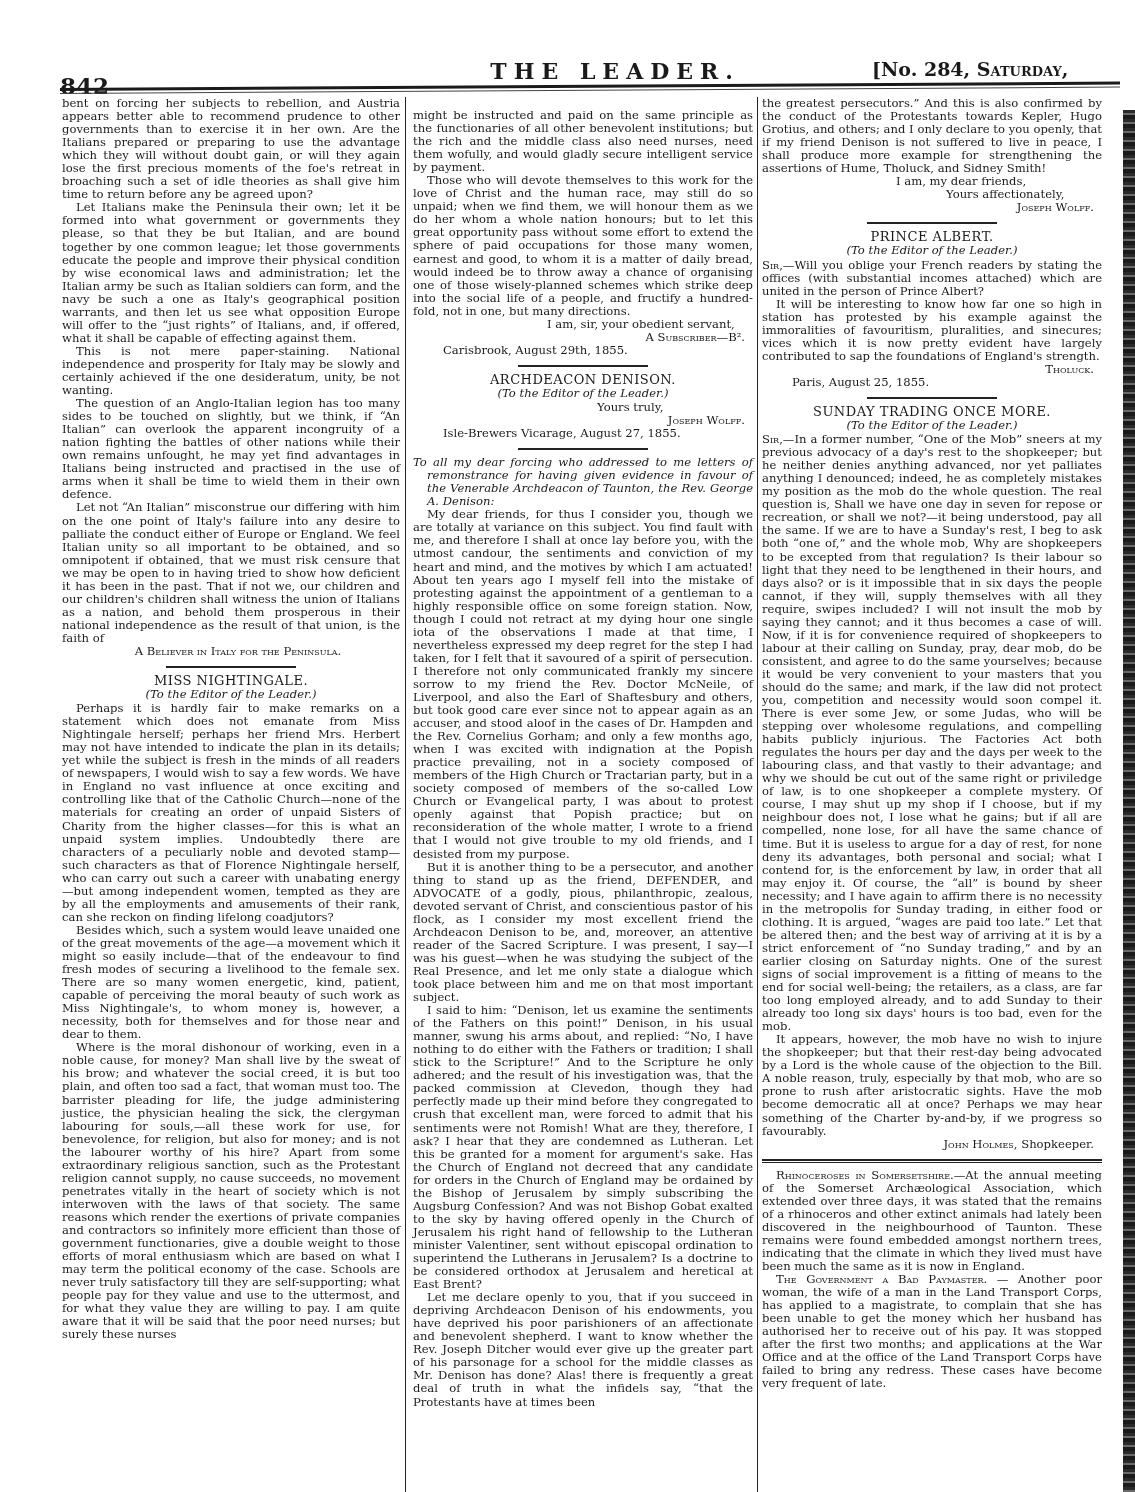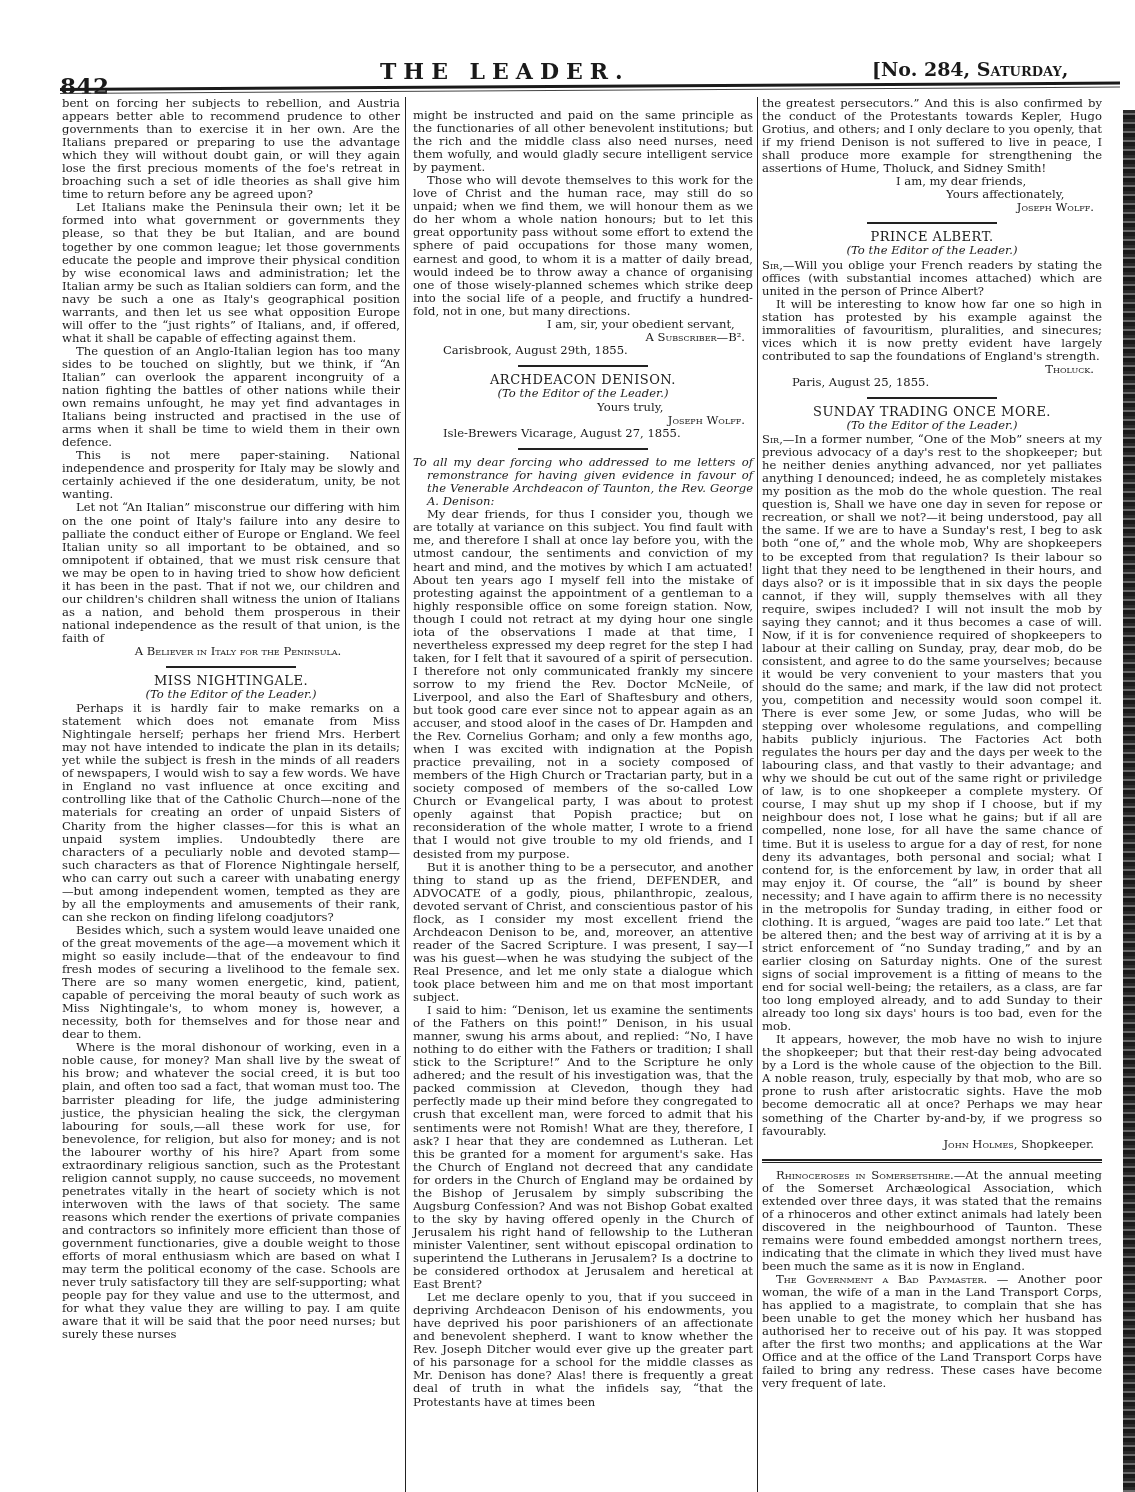--- a/index.html
+++ b/index.html
@@ -1,20 +1,20 @@
 <!DOCTYPE html>
 <html><head>
 <meta charset="utf-8">
 <style>
   html, body { margin:0; padding:0; background:#ffffff; }
   body { width:1135px; height:1492px; position:relative; overflow:hidden;
          font-family:"DejaVu Serif","Liberation Serif",serif; color:#1a1a1a; }
   .masthead { position:absolute; left:0; top:0; width:1135px; height:92px; }
   .page-num { position:absolute; left:60px; top:72px; font-size:23px; font-weight:bold; letter-spacing:0.5px; }
-  .paper-title { position:absolute; left:380px; top:58px; width:360px; text-align:left;
+  .paper-title { position:absolute; left:380px; top:58px; width:360px; text-align:right;
                  font-size:22px; font-weight:bold; letter-spacing:7px; }
   .issue { position:absolute; left:872px; top:58px; font-size:19px; font-weight:bold; }
   .issue .sc { font-variant:small-caps; }
   .rule-top { position:absolute; left:60px; top:88px; width:1060px; height:3px; background:#1a1a1a;
               transform:rotate(-0.35deg); transform-origin:left; }
   .rule-top2 { position:absolute; left:60px; top:93px; width:1060px; height:1px; background:#444;
                transform:rotate(-0.35deg); transform-origin:left; }
 
   .col { position:absolute; top:97px; font-size:11.6px; line-height:13.05px; text-align:justify;
          hyphens:manual; }
@@ -49,22 +49,22 @@
   <div class="rule-top2"></div>
 </div>
 
 <div class="vline" style="left:405px;height:1395px;"></div>
 <div class="vline" style="left:757px;height:1395px;"></div>
 <div class="scanedge"></div>
 
 <div class="col" id="col1">
   <p class="noind">bent on forcing her subjects to rebellion, and Austria appears better able to recommend prudence to other governments than to exercise it in her own. Are the Italians prepared or preparing to use the advantage which they will without doubt gain, or will they again lose the first precious moments of the foe's retreat in broaching such a set of idle theories as shall give him time to return before any be agreed upon?</p>
   <p>Let Italians make the Peninsula their own; let it be formed into what government or governments they please, so that they be but Italian, and are bound together by one common league; let those governments educate the people and improve their physical condition by wise economical laws and administration; let the Italian army be such as Italian soldiers can form, and the navy be such a one as Italy's geographical position warrants, and then let us see what opposition Europe will offer to the “just rights” of Italians, and, if offered, what it shall be capable of effecting against them.</p>
+  <p>This is not mere paper-staining. National independence and prosperity for Italy may be slowly and certainly achieved if the one desideratum, unity, be not wanting.</p>
   <p>The question of an Anglo-Italian legion has too many sides to be touched on slightly, but we think, if “An Italian” can overlook the apparent incongruity of a nation fighting the battles of other nations while their own remains unfought, he may yet find advantages in Italians being instructed and practised in the use of arms when it shall be time to wield them in their own defence.</p>
-  <p>This is not mere paper-staining. National independence and prosperity for Italy may be slowly and certainly achieved if the one desideratum, unity, be not wanting.</p>
   <p>Let not “An Italian” misconstrue our differing with him on the one point of Italy's failure into any desire to palliate the conduct either of Europe or England. We feel Italian unity so all important to be obtained, and so omnipotent if obtained, that we must risk censure that we may be open to in having tried to show how deficient it has been in the past. That if not we, our children and our children's children shall witness the union of Italians as a nation, and behold them prosperous in their national independence as the result of that union, is the faith of</p>
   <p class="sig-c">A Believer in Italy for the Peninsula.</p>
   <div class="short"></div>
   <div class="hd">MISS NIGHTINGALE.</div>
   <div class="sub">(To the Editor of the Leader.)</div>
   <p>Perhaps it is hardly fair to make remarks on a statement which does not emanate from Miss Nightingale herself; perhaps her friend Mrs. Herbert may not have intended to indicate the plan in its details; yet while the subject is fresh in the minds of all readers of newspapers, I would wish to say a few words. We have in England no vast influence at once exciting and controlling like that of the Catholic Church—none of the materials for creating an order of unpaid Sisters of Charity from the higher classes—for this is what an unpaid system implies. Undoubtedly there are characters of a peculiarly noble and devoted stamp—such characters as that of Florence Nightingale herself, who can carry out such a career with unabating energy—but among independent women, tempted as they are by all the employments and amusements of their rank, can she reckon on finding lifelong coadjutors?</p>
   <p>Besides which, such a system would leave unaided one of the great movements of the age—a movement which it might so easily include—that of the endeavour to find fresh modes of securing a livelihood to the female sex. There are so many women energetic, kind, patient, capable of perceiving the moral beauty of such work as Miss Nightingale's, to whom money is, however, a necessity, both for themselves and for those near and dear to them.</p>
   <p>Where is the moral dishonour of working, even in a noble cause, for money? Man shall live by the sweat of his brow; and whatever the social creed, it is but too plain, and often too sad a fact, that woman must too. The barrister pleading for life, the judge administering justice, the physician healing the sick, the clergyman labouring for souls,—all these work for use, for benevolence, for religion, but also for money; and is not the labourer worthy of his hire? Apart from some extraordinary religious sanction, such as the Protestant religion cannot supply, no cause succeeds, no movement penetrates vitally in the heart of society which is not interwoven with the laws of that society. The same reasons which render the exertions of private companies and contractors so infinitely more efficient than those of government functionaries, give a double weight to those efforts of moral enthusiasm which are based on what I may term the political economy of the case. Schools are never truly satisfactory till they are self-supporting; what people pay for they value and use to the uttermost, and for what they value they are willing to pay. I am quite aware that it will be said that the poor need nurses; but surely these nurses</p>
 </div>
 

